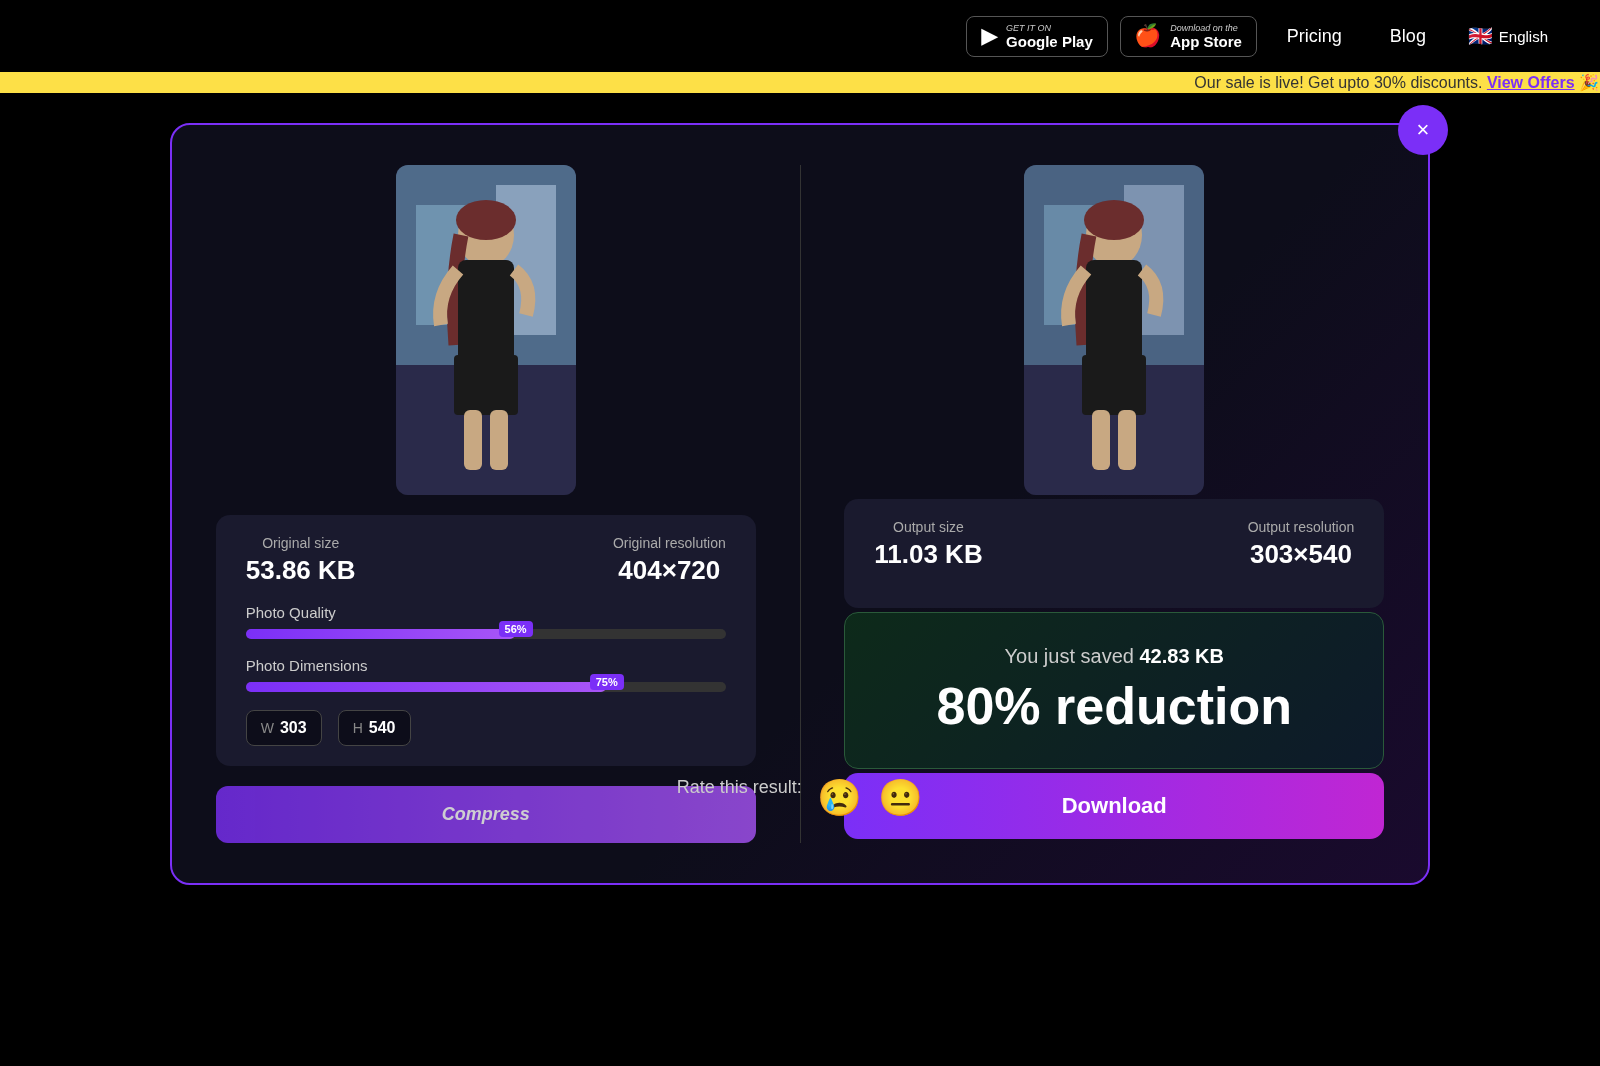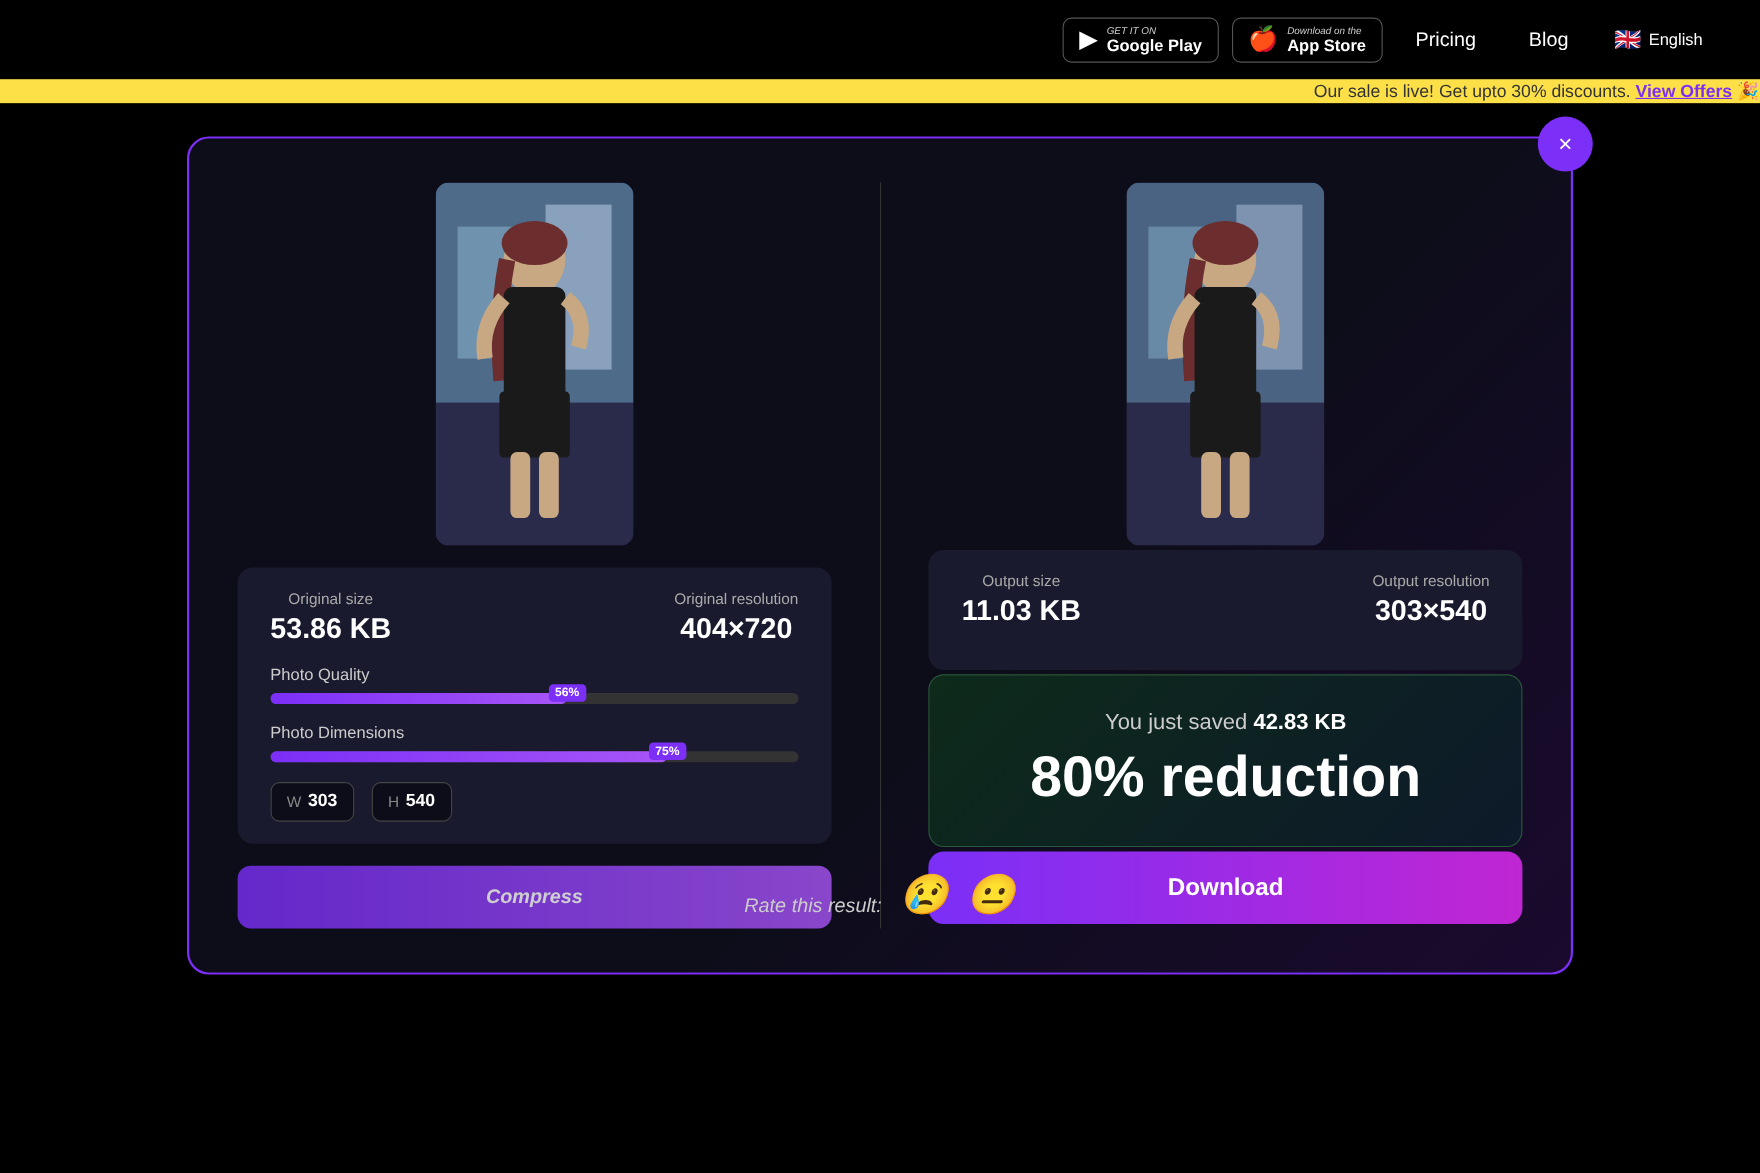--- a/index.html
+++ b/index.html
@@ -287,30 +287,29 @@
       font-weight: 700;
       cursor: pointer;
       position: relative;
     }
 
     
     .rate-section {
       text-align: center;
       padding: 20px;
       display: flex;
-      align-items: flex-end;
+      align-items: flex-start;
       justify-content: center;
       gap: 16px;
       font-size: 18px;
       color: #ccc;
       position: absolute;
-      bottom: 30px;
+      bottom: 44px;
       left: 50%;
       transform: translateX(-50%);
-      font-style: italic;
     }
 
     .emoji { font-size: 36px; cursor: pointer; }
 
     
     .img-preview {
       width: 180px;
       height: 330px;
       border-radius: 12px;
       overflow: hidden;

